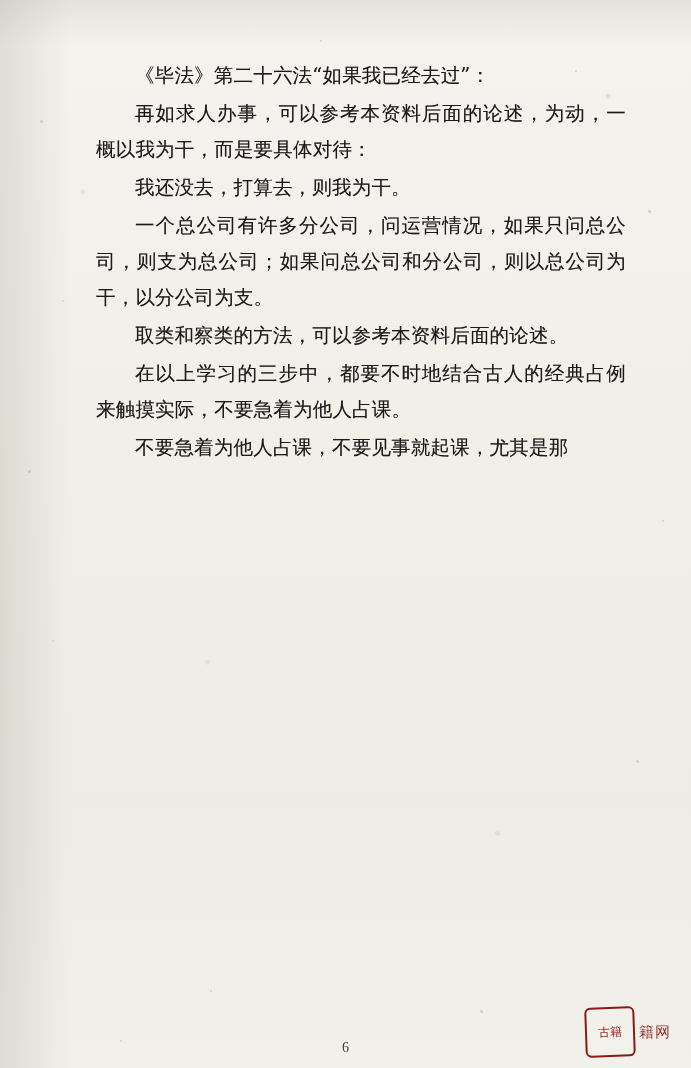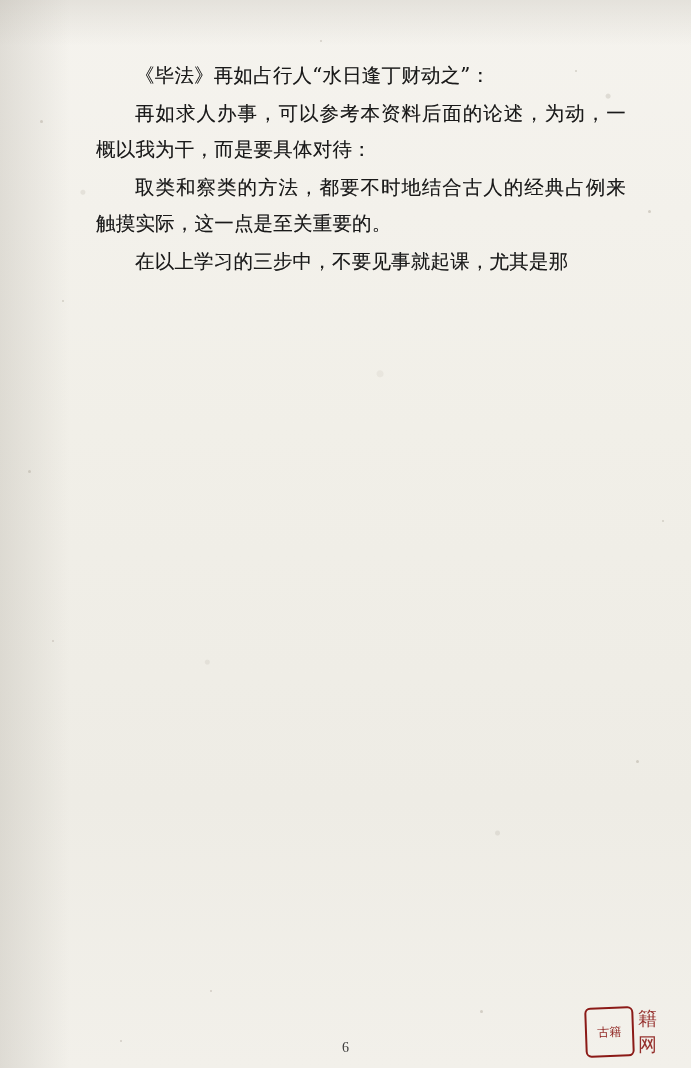--- a/index.html
+++ b/index.html
@@ -88,21 +88,21 @@
     color: #8b1a17;
     font-size: 12px;
     line-height: 13px;
     text-align: center;
     font-family: "DejaVu Serif", serif;
     background: rgba(243,241,236,0.5);
     transform: rotate(-2deg);
   }
   .wm-text {
     color: #8b1a17;
-    font-size: 19px;
+    font-size: 15px;
     font-family: "DejaVu Serif", serif;
     letter-spacing: 1px;
     opacity: 0.9;
   }
   .edge-shade-left {
     position: absolute;
     left: 0; top: 0; bottom: 0; width: 70px;
     background: linear-gradient(90deg, rgba(170,165,155,0.28), rgba(170,165,155,0));
     pointer-events: none;
   }
@@ -129,24 +129,27 @@
     <div class="speck" style="left:662px;top:520px;width:2px;height:2px;"></div>
     <div class="speck" style="left:636px;top:760px;width:3px;height:3px;"></div>
     <div class="speck" style="left:320px;top:40px;width:2px;height:2px;"></div>
     <div class="speck" style="left:210px;top:990px;width:2px;height:2px;"></div>
     <div class="speck" style="left:480px;top:1010px;width:3px;height:3px;"></div>
     <div class="speck" style="left:120px;top:1040px;width:2px;height:2px;"></div>
     <div class="speck" style="left:575px;top:70px;width:2px;height:2px;"></div>
   </div>
 
   <div class="content">
-    <p class="indent">《毕法》再如占行人“水日逢丁财动之”：</p>
+    <p class="indent">《毕法》第二十六法“如果我已经去过”：</p>
     <p class="indent">再如求人办事，可以参考本资料后面的论述，为动，一概以我为干，而是要具体对待：</p>
-    <p class="indent">取类和察类的方法，都要不时地结合古人的经典占例来触摸实际，这一点是至关重要的。</p>
-    <p class="indent">在以上学习的三步中，不要见事就起课，尤其是那</p>
+    <p class="indent">我还没去，打算去，则我为干。</p>
+    <p class="indent">一个总公司有许多分公司，问运营情况，如果只问总公司，则支为总公司；如果问总公司和分公司，则以总公司为干，以分公司为支。</p>
+    <p class="indent">取类和察类的方法，可以参考本资料后面的论述。</p>
+    <p class="indent">在以上学习的三步中，都要不时地结合古人的经典占例来触摸实际，不要急着为他人占课。</p>
+    <p class="indent">不要急着为他人占课，不要见事就起课，尤其是那</p>
   </div>
 
   <div class="page-number">6</div>
 
   <div class="watermark">
     <div class="wm-badge">古籍</div>
     <div class="wm-text">籍网</div>
   </div>
 </div>
 

